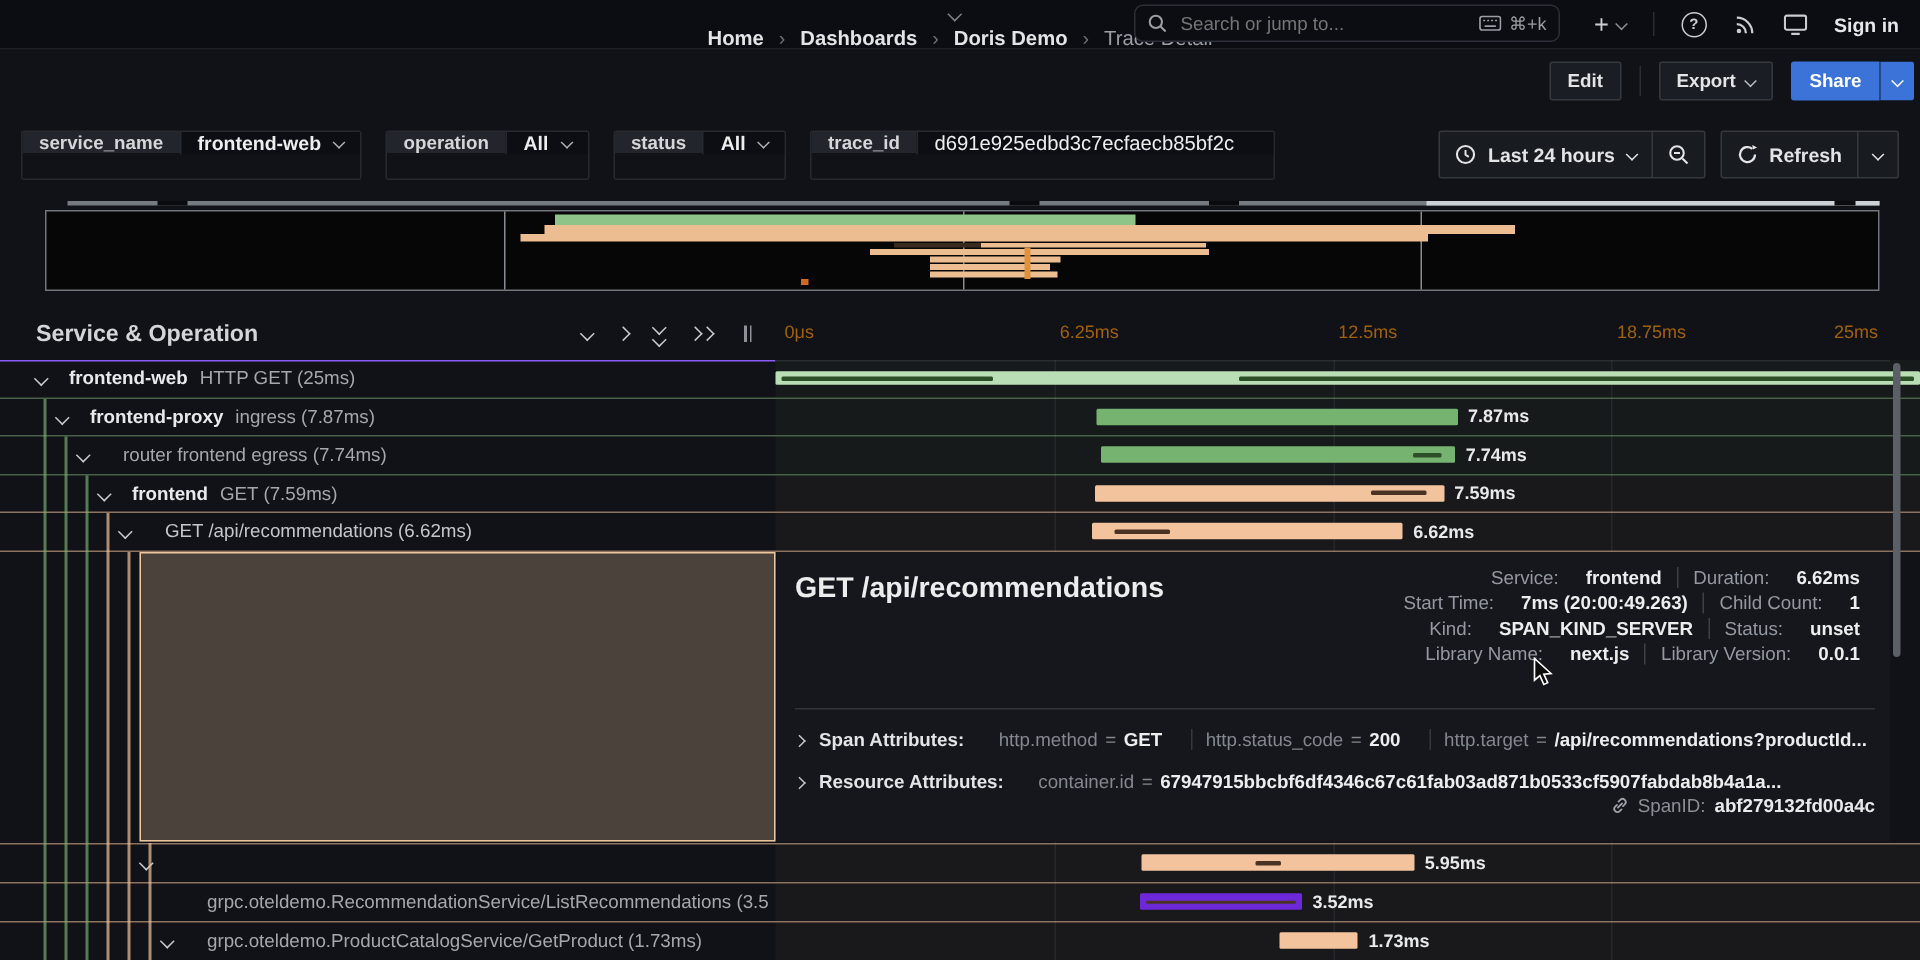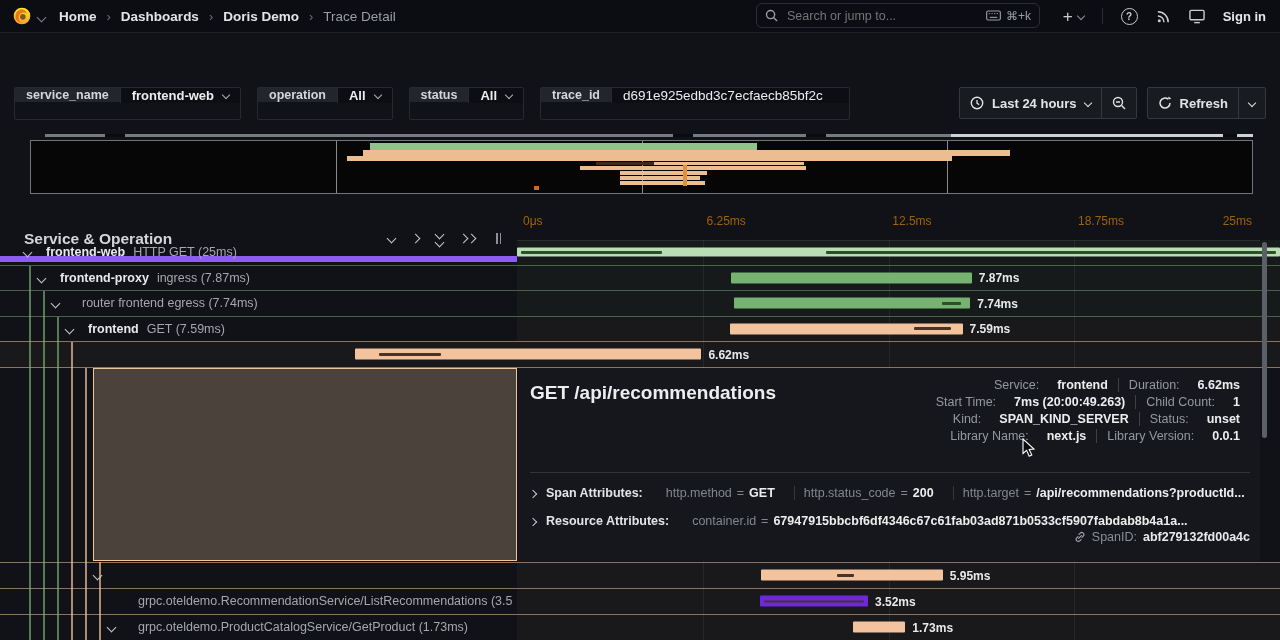--- a/index.html
+++ b/index.html
@@ -2,21 +2,21 @@
 <html><head>
 <meta charset="utf-8">
 <style>
   html,body{margin:0;padding:0;background:#111217;font-family:"Liberation Sans",sans-serif;}
   .app{position:relative;width:1280px;height:640px;background:#111217;overflow:hidden;color:#d8d9da;}
   
   .cv{display:inline-block;width:6px;height:6px;border-left:1.5px solid currentColor;border-bottom:1.5px solid currentColor;}
   .cv-down{transform:rotate(-45deg);}
   .cv-right{transform:rotate(-135deg);}
   
-  .nav{position:absolute;left:0;top:0;width:1280px;height:32px;background:#0b0d12;border-bottom:1px solid #1d2025;display:flex;align-items:center;}
+  .nav{position:absolute;left:0;top:0;width:1280px;height:32px;background:#0b0d12;border-bottom:1px solid #1d2025;display:flex;align-items:center;flex-direction:column;}
   .nav .logo{margin-left:12px;width:20px;height:20px;}
   .nav .logo-chev{color:#7d828a;margin-left:6px;margin-right:14px;}
   .crumbs{display:flex;align-items:center;gap:10px;font-size:13.5px;font-weight:700;color:#e3e4e6;}
   .crumbs .sep{color:#6d7178;font-weight:400;font-size:13px;}
   .crumbs .muted{color:#9a9ea5;font-weight:400;}
   .searchbox{position:absolute;left:756px;top:3px;width:284px;height:25px;background:#0b0d12;border:1px solid #2c2f37;border-radius:6px;display:flex;align-items:center;padding:0 8px;box-sizing:border-box;}
   .searchbox input{flex:1;background:transparent;border:none;outline:none;color:#eab308;font-size:12.5px;font-family:"Liberation Sans",sans-serif;}
   .searchbox .kbd{display:flex;align-items:center;gap:5px;color:#9a9ea5;font-size:12px;}
   .navicons{position:absolute;right:14px;top:0;height:32px;display:flex;align-items:center;gap:18px;color:#c9ccd1;}
   .navicons .divider{width:1px;height:16px;background:#2a2d34;}
@@ -42,21 +42,21 @@
   
   .minimap{position:absolute;left:0;top:126px;width:1280px;height:74px;}
   .mm-strip{position:absolute;left:45px;right:27px;top:8px;height:3px;background:#767b82;}
   .mm-strip .bright{position:absolute;left:75%;right:0;top:0;height:3px;background:#ccd1d7;}
   .mm-mark{position:absolute;top:0;height:3px;width:20px;background:#0a0b0e;}
   .mm-box{position:absolute;left:30px;right:27px;top:14px;height:52px;background:#060607;border:1px solid #70757c;}
   .mm-grid{position:absolute;top:0;bottom:0;width:1px;background:#9fa4ab;opacity:.85;}
   .mm-bar{position:absolute;}
   
   .panel-head{position:absolute;left:0;top:205px;width:1280px;height:35px;}
-  .ph-left{position:absolute;left:0;top:16px;width:517px;height:35px;display:flex;align-items:center;border-bottom:6px solid #8b5cf6;}
+  .ph-left{position:absolute;left:0;top:0;width:517px;height:35px;display:flex;align-items:center;border-bottom:1px solid #8b5cf6;}
   .ph-title{margin-left:24px;font-size:15.5px;font-weight:700;color:#d4d5d8;}
   .ph-icons{margin-left:auto;margin-right:16px;display:flex;align-items:center;gap:17px;color:#c5c8cd;}
   .dbl-down{display:inline-flex;flex-direction:column;gap:1px;}
   .dbl-right{display:inline-flex;gap:1px;}
   .grip{display:inline-flex;gap:2px;margin-left:4px;}
   .grip i{display:block;width:1.5px;height:11px;background:#8d9097;}
   .ph-axis{position:absolute;left:517px;top:0;width:743px;height:35px;border-bottom:1px solid #24262c;font-size:12px;color:#a16207;}
   .tick{position:absolute;top:9px;}
   
   .rows{position:absolute;left:0;top:240px;width:1280px;height:400px;}
@@ -158,20 +158,38 @@
         <path d="M2 7.5 a6.5 6.5 0 0 1 6.5 6.5 M2 3 a11 11 0 0 1 11 11" fill="none" stroke="#c9ccd1" stroke-width="1.6"></path>
       </svg>
       <svg width="16" height="15" viewBox="0 0 17 15">
         <rect x="1" y="1" width="15" height="10" rx="1.4" fill="none" stroke="#c9ccd1" stroke-width="1.5"></rect>
         <line x1="5.5" y1="14" x2="11.5" y2="14" stroke="#c9ccd1" stroke-width="1.5"></line>
       </svg>
       <span class="signin">Sign in</span>
     </div>
   </header>
 
+  <div class="toolbar">
+    <button class="btn">
+        <span>Edit</span>
+      </button>
+    <span class="tb-div"></span>
+    <button class="btn">
+        <span>Export</span>
+        <span class="cv cv-down"></span>
+      </button>
+    <span style="display:flex;">
+      <button class="btn btn-share">
+          <span>Share</span>
+        </button>
+      <span class="btn-share-chev">
+          <span class="cv cv-down" style="width:5px;height:5px;"></span>
+        </span>
+    </span>
+  </div>
 
   <div class="filterbar">
     <div class="chip">
       <span class="lab">service_name</span>
       <span class="val">
           <span>frontend-web</span>
           <span class="cv cv-down"></span>
         </span>
     </div>
     <div class="chip">
@@ -338,20 +356,25 @@
       </div>
       <div class="lane lane-tint-orange">
         <div class="bar" style="left:27.9%;width:30.5%;background:#f2c39c">
           <span class="stripe" style="display:block;left:79%;width:16%;background:#4a3324"></span>
           <span class="bar-label">7.59ms</span>
         </div>
       </div>
     </div>
 
     <div class="row row-orange">
+      <div class="tree" style="padding-left:80px">
+        <span class="tchev"><span class="cv cv-down"></span></span>
+        <span class="svc"></span>
+        <span class="op" style="color:#c3c6cb;">GET /api/recommendations (6.62ms)</span>
+      </div>
       <div class="lane lane-tint-orange">
         <div class="bar" style="left:27.7%;width:27.1%;background:#f2c39c">
           <span class="stripe" style="display:block;left:7%;width:18%;background:#4a3324"></span>
           <span class="bar-label">6.62ms</span>
         </div>
       </div>
     </div>
 
     <div class="detail-row">
       <div class="detail-left"></div>

